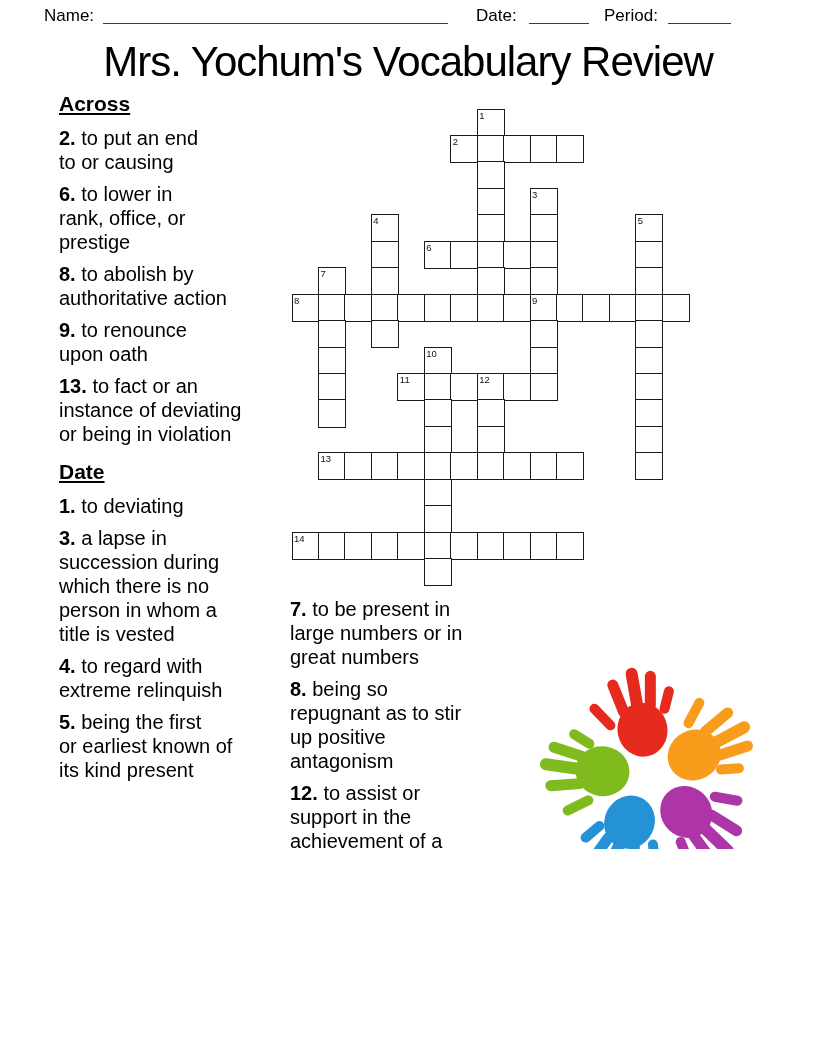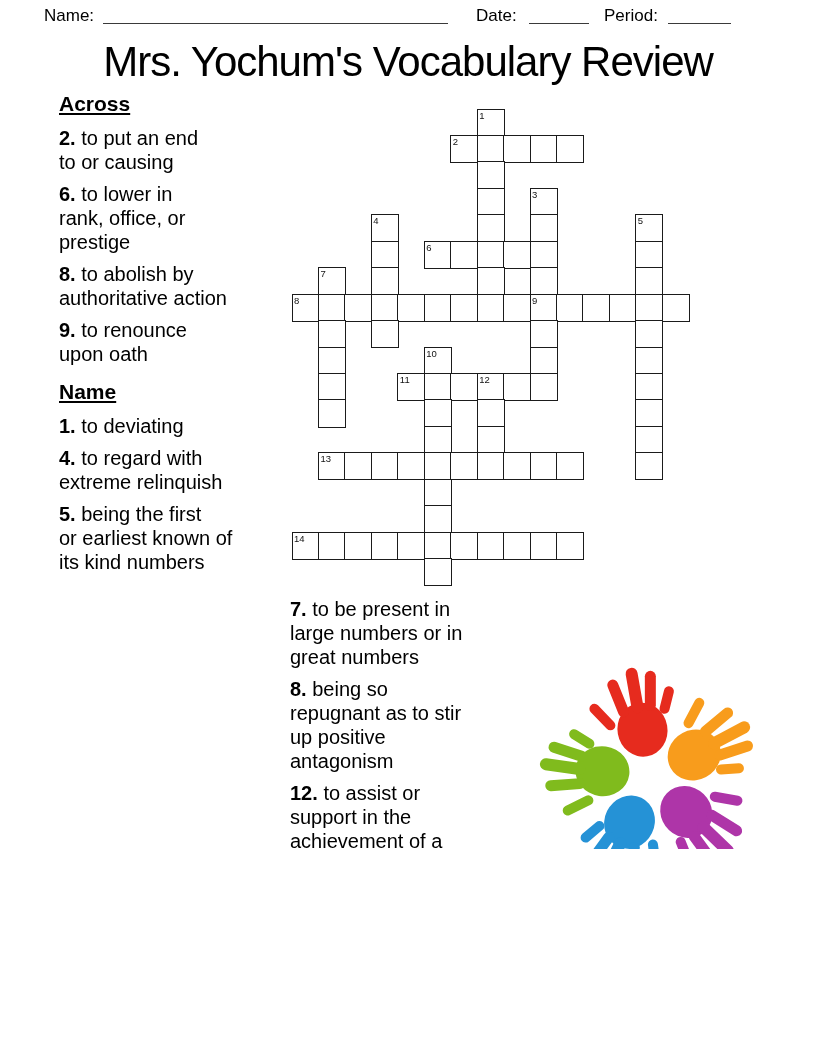--- a/index.html
+++ b/index.html
@@ -65,33 +65,41 @@
 rank, office, or
 prestige</span></div>
 
   <div class="clue"><span class="num">8.</span> <span class="txt">to abolish by
 authoritative action</span></div>
 
   <div class="clue"><span class="num">9.</span> <span class="txt">to renounce
 upon oath</span></div>
 
 
-
-</div>
-    <div class="clue-heading" id="down-heading">Name</div>
+  <div class="clue"><span class="num">13.</span> <span class="txt">to fact or an
+instance of deviating
+or being in violation</span></div>
+
+</div>
+    <div class="clue-heading" id="down-heading">Date</div>
     <div id="down-left-list">
   <div class="clue"><span class="num">1.</span> <span class="txt">to deviating</span></div>
 
+  <div class="clue"><span class="num">3.</span> <span class="txt">a lapse in
+succession during
+which there is no
+person in whom a
+title is vested</span></div>
 
   <div class="clue"><span class="num">4.</span> <span class="txt">to regard with
 extreme relinquish</span></div>
 
   <div class="clue"><span class="num">5.</span> <span class="txt">being the first
 or earliest known of
-its kind numbers</span></div>
+its kind present</span></div>
 </div>
   </div>
 
   <div class="clue-col" id="mid-col">
     <div id="down-right-list">
   <div class="clue"><span class="num">7.</span> <span class="txt">to be present in
 large numbers or in
 great numbers</span></div>
 
   <div class="clue"><span class="num">8.</span> <span class="txt">being so

